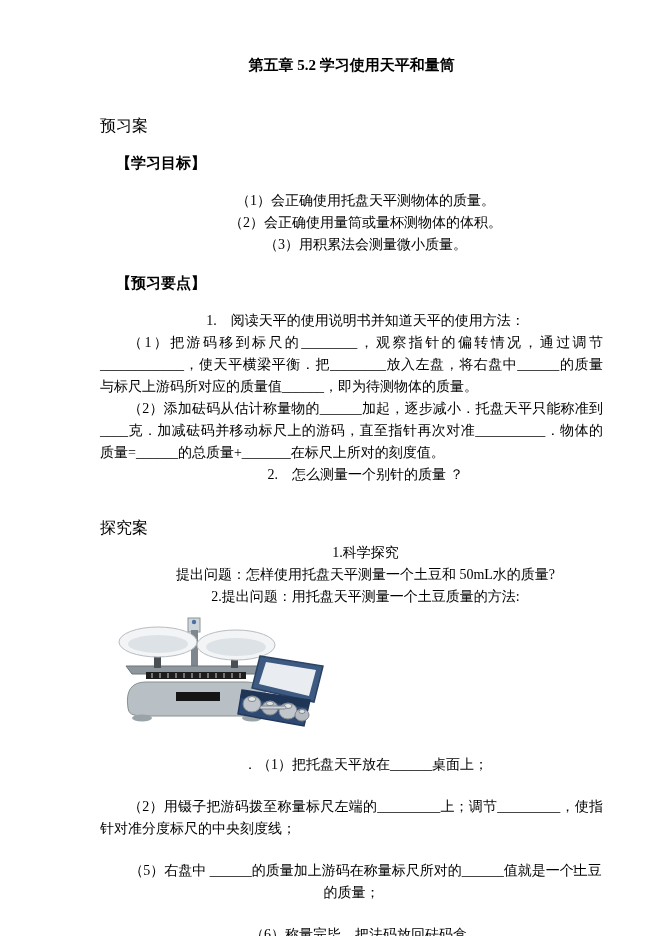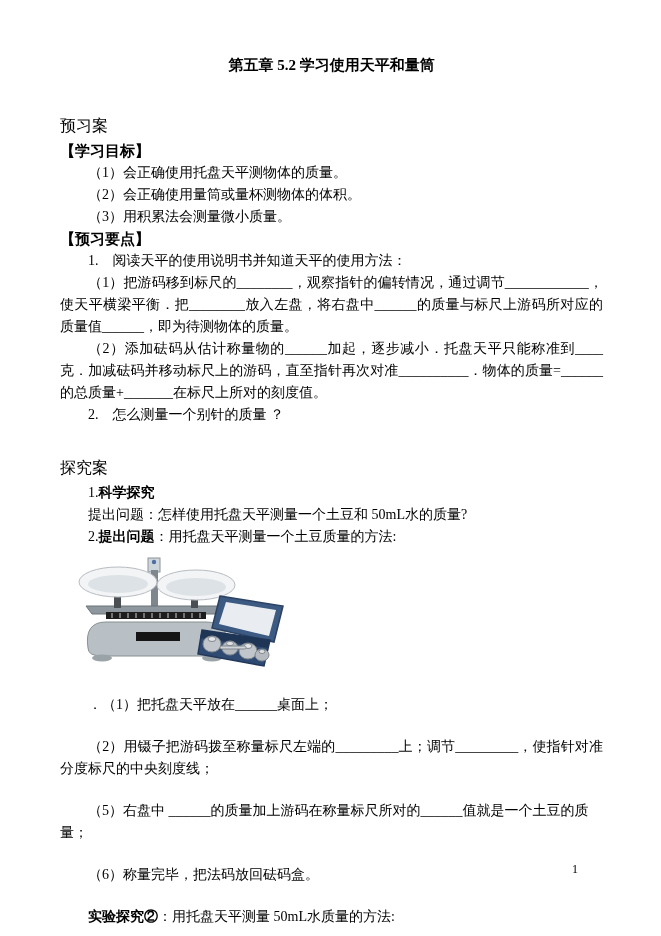--- a/index.html
+++ b/index.html
@@ -4,32 +4,33 @@
 <style>
   html,body{margin:0;padding:0;background:#ffffff;}
   .page{
     position:relative;
     width:661px;height:936px;
     background:#ffffff;
     color:#000000;
     font-family:"Liberation Serif","DejaVu Serif",serif;
     overflow:hidden;
     box-sizing:border-box;
+    padding-left:40px;
   }
   .content{padding:56px 58px 0 60px;}
   .doc-title{
     font-size:15px;font-weight:bold;text-align:center;
     margin:0 0 42px 0;line-height:18px;
   }
   .sec-heading{font-size:16px;font-weight:normal;margin:0 0 4px 0;line-height:20px;}
-  .sub-heading{font-size:15px;font-weight:bold;margin:0;line-height:22px;}
-  p{margin:0;font-size:14px;line-height:22px;}
+  .sub-heading{font-size:15px;font-weight:bold;margin:16px;line-height:22px;}
+  p{margin:0;font-size:14px;line-height:22px;text-align:center;}
   .indent{text-indent:2em;}
   .just{text-align:justify;}
-  .b{font-weight:bold;margin-top:12px;}
+  .b{font-weight:normal;margin-top:12px;}
   .gap-explore{margin-top:32px;}
   .figure{
     margin:8px 0 8px 18px;width:212px;height:118px;
     position:relative;
   }
   .steps p{margin:20px 0;}
   .page-number{
     position:absolute;left:572px;top:862px;
     font-size:12px;font-family:"Liberation Serif","DejaVu Serif",serif;
   }

